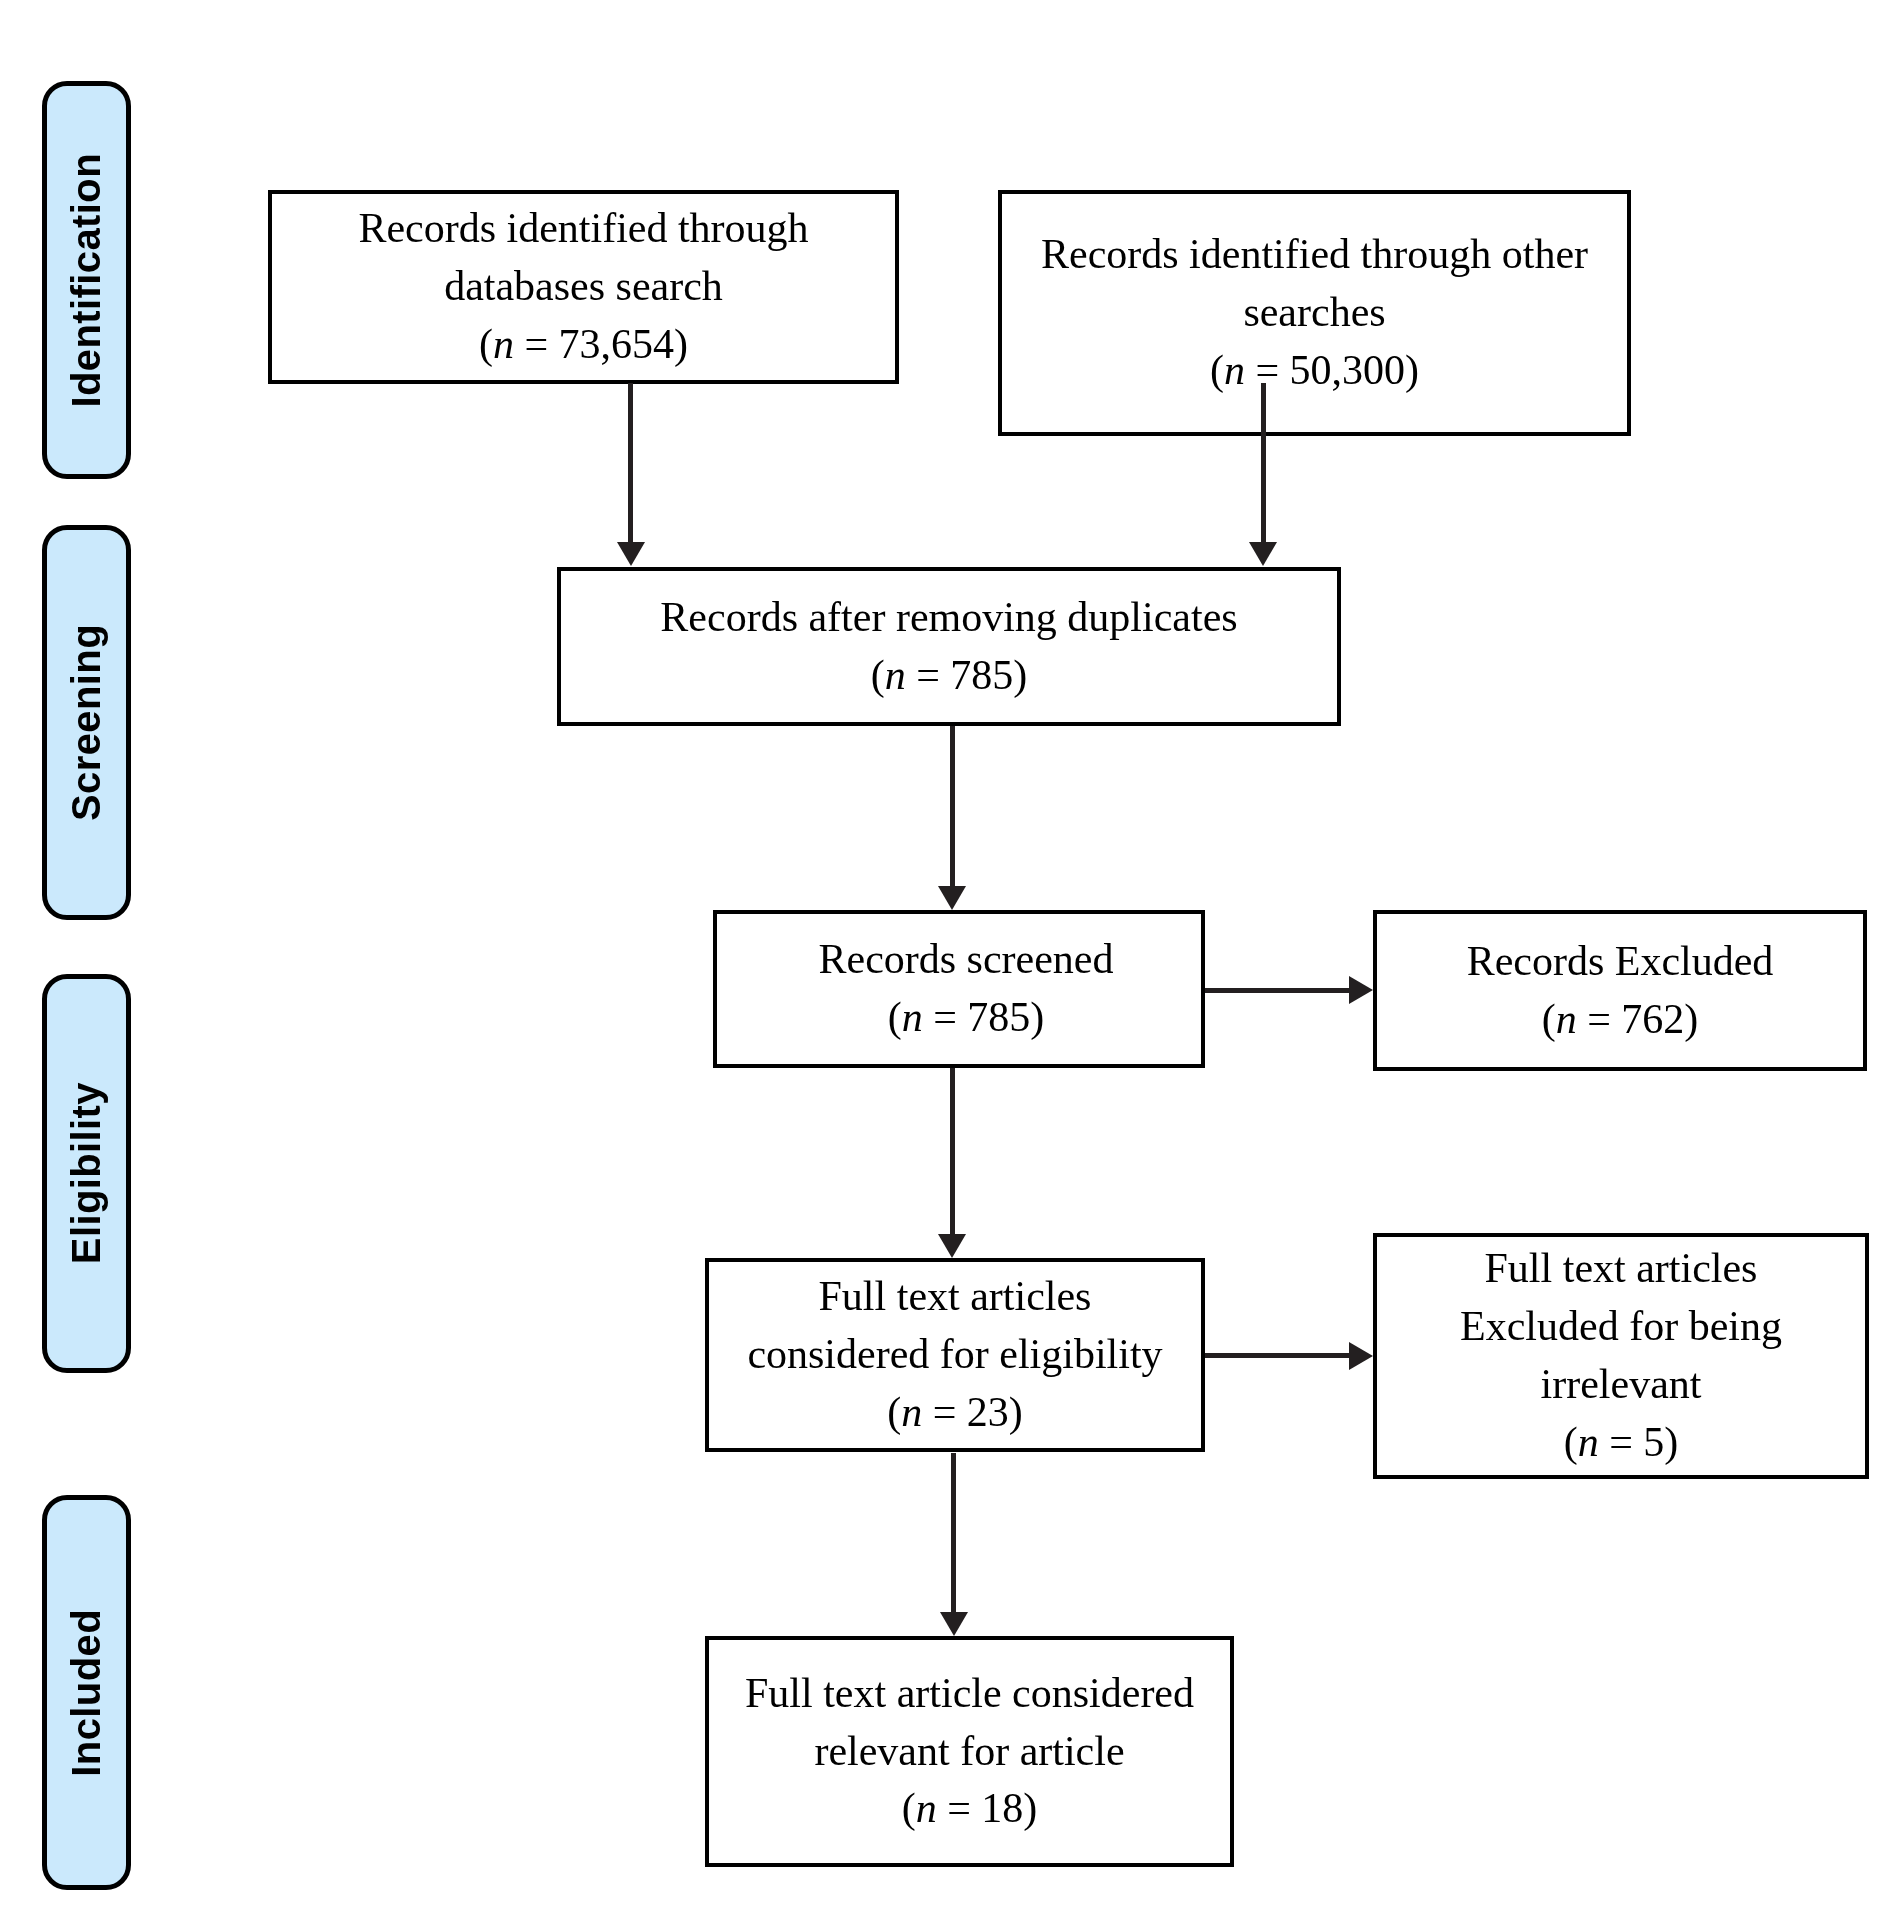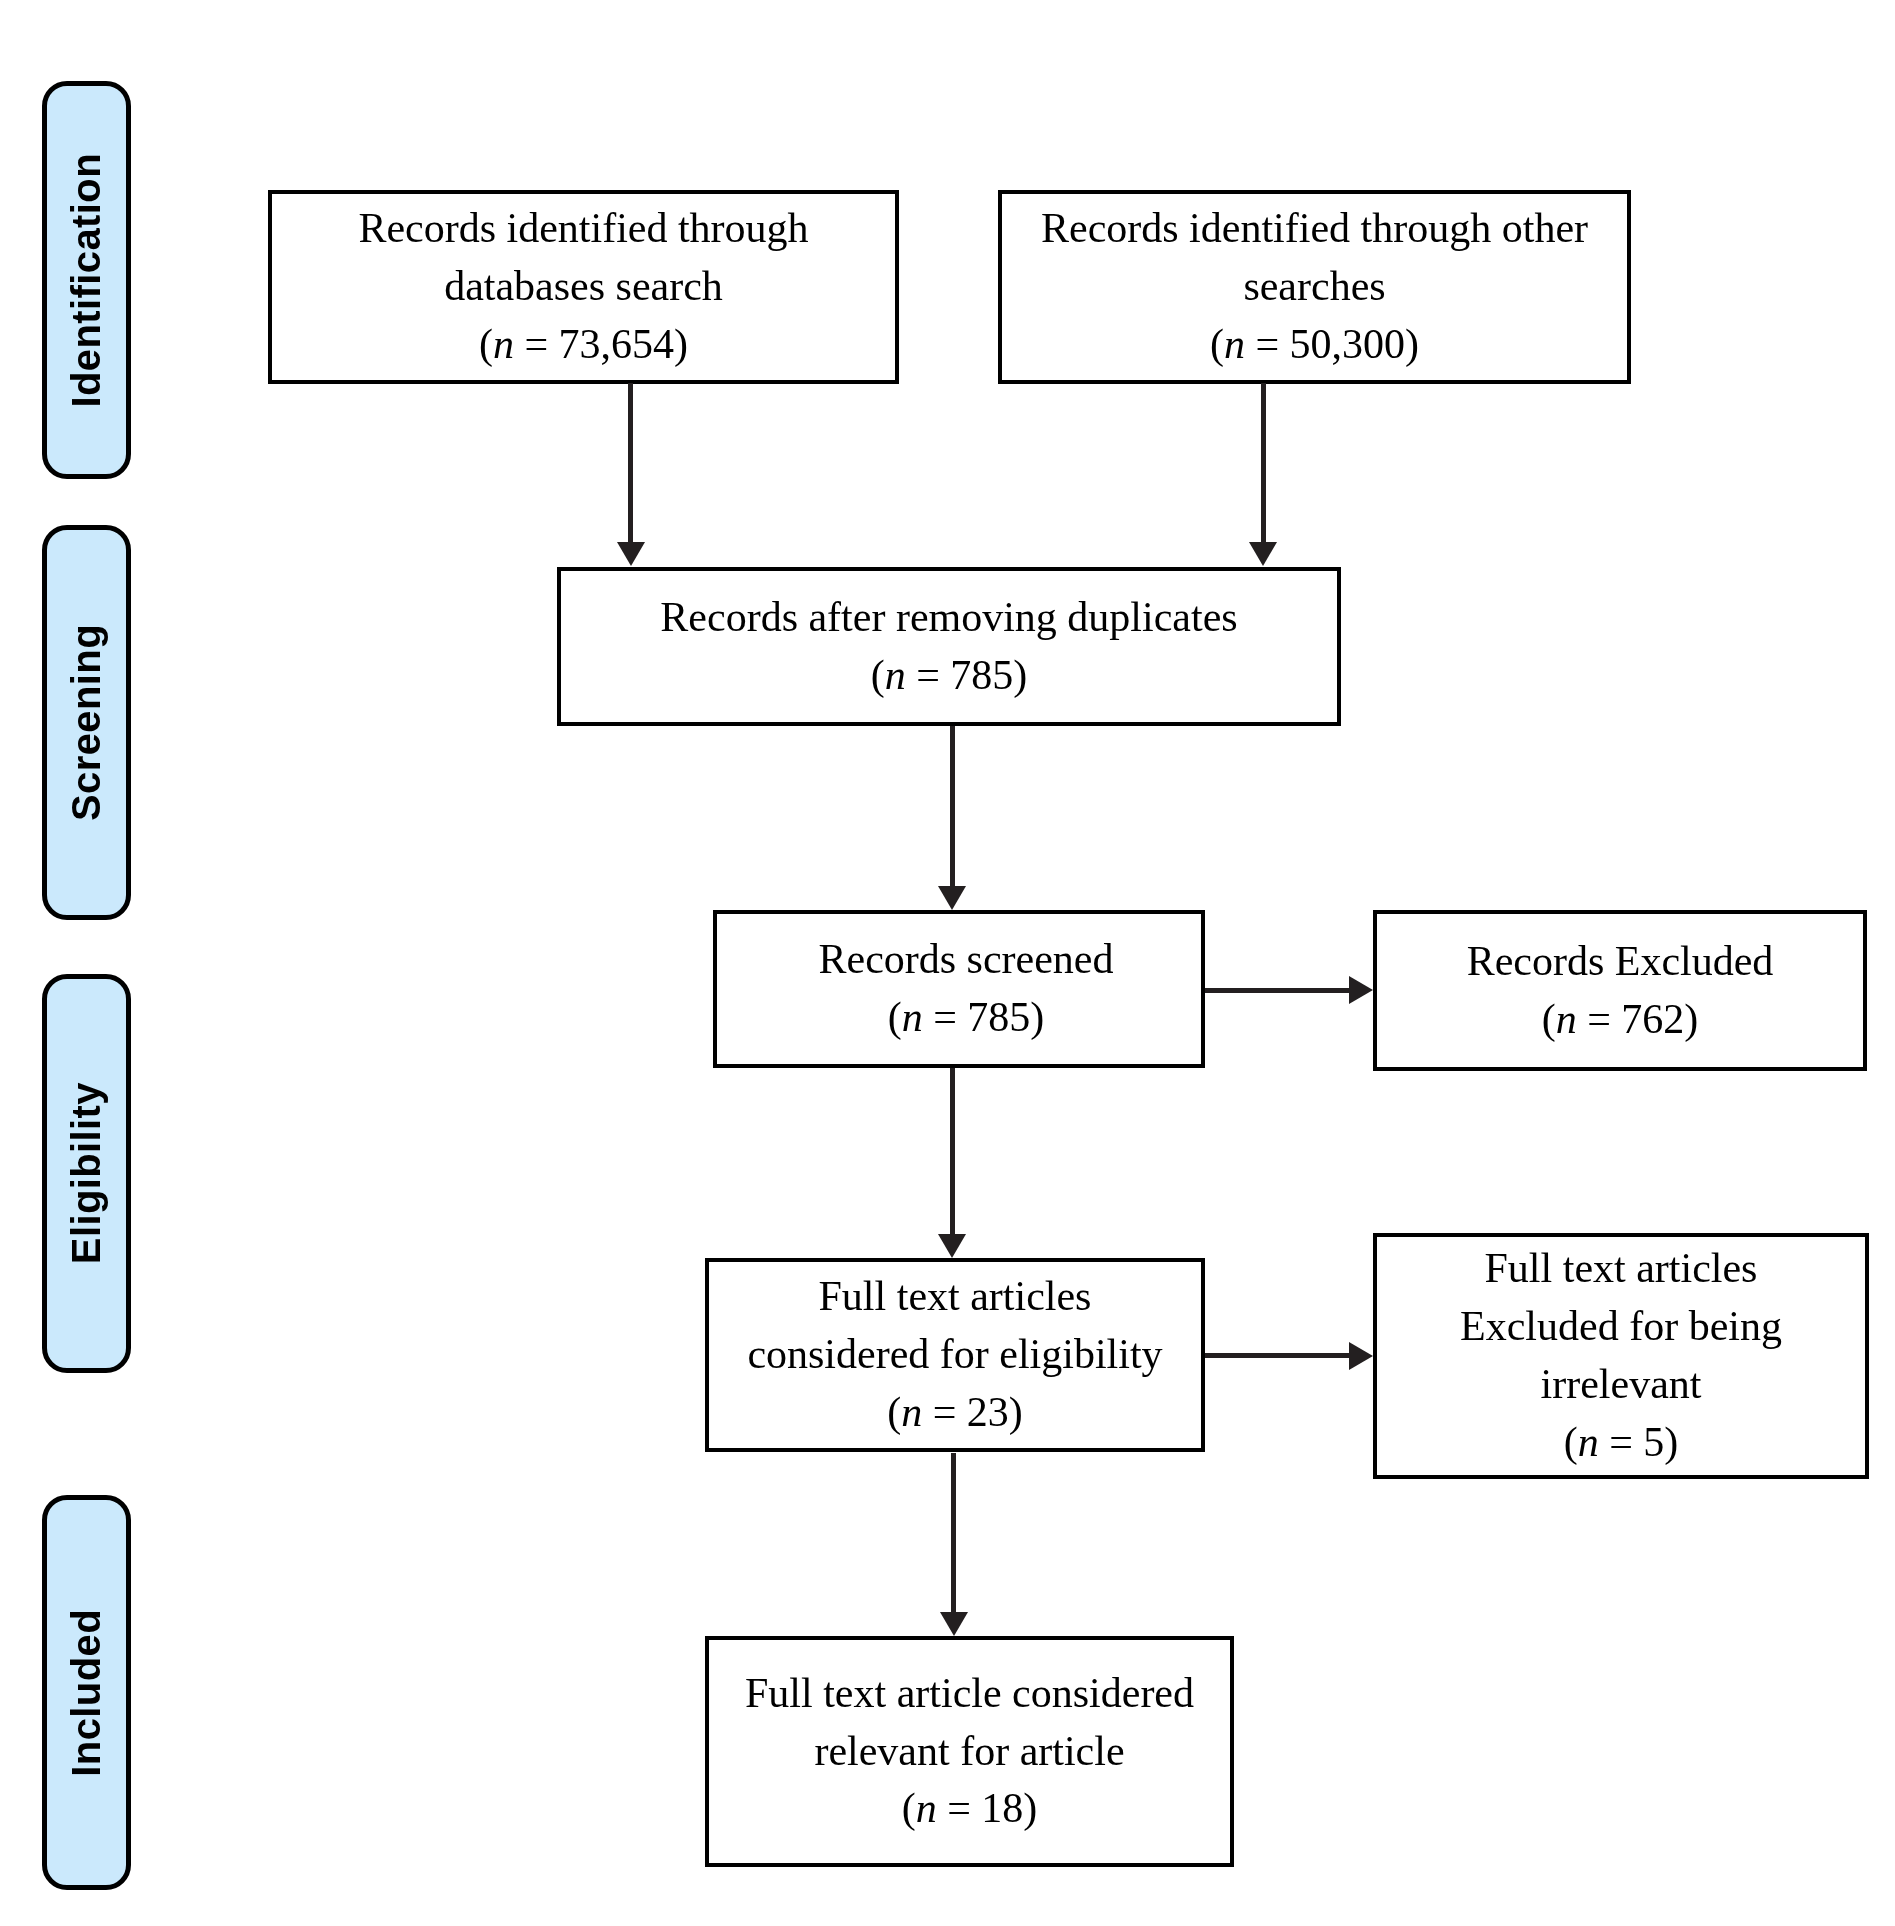--- a/index.html
+++ b/index.html
@@ -56,21 +56,21 @@
     justify-content: center;
     text-align: center;
     font-size: 42px;
     line-height: 1.38;
     color: #000000;
   }
   .fline { white-space: nowrap; }
   .nstat i { font-style: italic; }
 
   #box-db         { left: 268px;  top: 190px;  width: 631px; height: 194px; }
-  #box-other      { left: 998px; top: 190px;  width: 633px; height: 194px; }
+  #box-other      { left: 998px; top: 190px;  width: 633px; height: 246px; }
   #box-dup        { left: 557px; top: 567px; width: 784px; height: 159px; }
   #box-screened   { left: 713px; top: 910px; width: 492px; height: 158px; padding-left: 14px; }
   #box-excluded   { left: 1373px; top: 910px; width: 494px; height: 161px; font-family: Liberation Serif, serif; }
   #box-elig       { left: 705px; top: 1258px; width: 500px; height: 194px; }
   #box-ftexcluded { left: 1373px; top: 1233px; width: 496px; height: 246px; }
   #box-review     { left: 705px; top: 1636px; width: 529px; height: 231px; }
 
   
   .vline {
     position: absolute;

